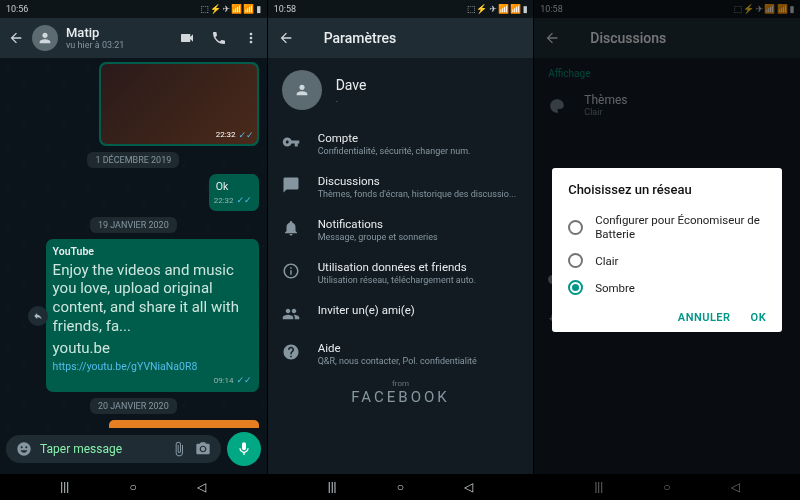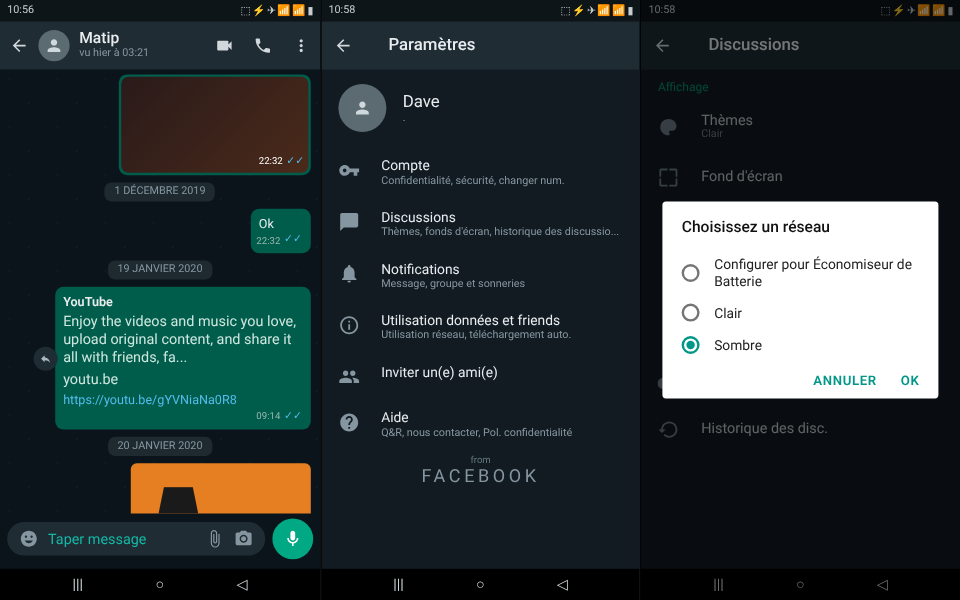--- a/index.html
+++ b/index.html
@@ -26,30 +26,30 @@
     radial-gradient(circle at 60% 70%, #16242d 1px, transparent 1px);
     background-size: 40px 40px; opacity: .5; }
   .chat-scroll { position: relative; z-index: 1; }
   .date-sep { margin: 6px auto; background: #1e2a30; color: #8696a0; font-size: 9px; padding: 3px 8px; border-radius: 6px; width: fit-content; }
   .bubble { max-width: 85%; border-radius: 7px; padding: 6px 7px 5px; font-size: 10.5px; line-height: 1.25; position: relative; margin-bottom: 6px; }
   .out { background: #005c4b; color: #e9edef; margin-left: auto; }
   .meta { font-size: 8px; color: #99b6ae; text-align: right; margin-top: 2px; display:flex; gap:3px; justify-content:flex-end; align-items:center;}
   .ticks { font-size: 9px; color:#53bdeb; }
   .link { color: #53bdeb; word-break: break-all; }
   .yt-title { font-weight:600; font-size:10.5px; }
-  .yt-desc { font-size:12px; color:#cde6de; margin:2px 0 3px; }
+  .yt-desc { font-size:15px; color:#cde6de; margin:2px 0 3px; }
   .card-img { width: 100%; height: 80px; background: linear-gradient(135deg,#2a1a1a,#4a2a1a); border-radius: 6px; display:flex; align-items:flex-end; justify-content:flex-end; padding:3px; }
   .fwd-badge { position:absolute; left:-18px; top:50%; transform:translateY(-50%); width:20px; height:20px; border-radius:50%; background:#202c33; display:flex; align-items:center; justify-content:center; }
   .fwd-badge svg { width:10px; height:10px; fill:#aeb9bf; }
   .poster { width: 150px; height: 150px; background: #e67e22; border-radius: 5px 5px 0 0; position:relative; overflow:hidden; display:flex; flex-direction:column; justify-content:flex-end; }
   .poster .figure { position:absolute; left:10px; bottom:20px; width:60px; height:110px; background:#1a1a1a; clip-path: polygon(30% 0,70% 0,85% 40%,80% 100%,20% 100%,15% 40%); }
   .poster-wrap { width:150px; margin-left:auto; position:relative; }
   .chat-input { display:flex; align-items:center; gap:6px; padding:4px 6px 8px; background:#0b141a; }
   .input-field { flex:1; display:flex; align-items:center; gap:8px; background:#202c33; border-radius:20px; padding:6px 10px; }
-  .input-field .ph { color:#14b8a6; font-size:12px; flex:1; }
+  .input-field .ph { color:#86efac; font-size:12px; flex:1; }
   .mic-btn { width:34px; height:34px; border-radius:50%; background:#00a884; display:flex; align-items:center; justify-content:center; }
   .mic-btn svg { width:16px; height:16px; fill:#fff; }
   .navbar { height:26px; background:#000; display:flex; justify-content:space-evenly; align-items:center; }
   .navbar .navi { color:#cfd8dc; font-size:12px; }
 
   
   .app-header { display:flex; align-items:center; gap:30px; height:40px; padding:0 10px; background:#1f2c34; }
   .app-title { font-size:14px; font-weight:500; color:#e9edef; }
   .settings-body { flex:1; overflow:hidden; }
   .profile-row { display:flex; align-items:center; gap:14px; padding:12px 14px; }
@@ -289,28 +289,20 @@
       <div class="section-label">Affichage</div>
       <div class="d-item">
         <svg class="s-icon" viewBox="0 0 24 24">
             <path d="M12 3c-5 0-9 4-9 9s4 9 9 9c.8 0 1.5-.7 1.5-1.5 0-.4-.1-.7-.4-1-.2-.3-.4-.6-.4-1 0-.8.7-1.5 1.5-1.5H16c2.8 0 5-2.2 5-5 0-4.4-4-8-9-8z"></path>
           </svg>
         <div>
             <div class="d-title">Thèmes</div>
             <div class="d-sub">Clair</div>
           </div>
       </div>
-      <div class="d-item">
-        <svg class="s-icon" viewBox="0 0 24 24">
-            <path d="M4 4h7V2H4C2.9 2 2 2.9 2 4v7h2V4zm16 0v7h2V4c0-1.1-.9-2-2-2h-7v2h7zM4 20v-7H2v7c0 1.1.9 2 2 2h7v-2H4zm16 0h-7v2h7c1.1 0 2-.9 2-2v-7h-2v7z"></path>
-          </svg>
-        <div>
-            <div class="d-title">Fond d'écran</div>
-          </div>
-      </div>
       <div style="height:130px"></div>
       <div class="d-item">
         <svg class="s-icon" viewBox="0 0 24 24">
             <path d="M19.4 10C18.7 6.6 15.6 4 12 4 9.1 4 6.6 5.6 5.4 8 2.3 8.4 0 10.9 0 14c0 3.3 2.7 6 6 6h13c2.8 0 5-2.2 5-5 0-2.6-2-4.8-4.6-5z"></path>
           </svg>
         <div>
             <div class="d-title">Sauvegarde discussions</div>
           </div>
       </div>
       <div class="d-item">

